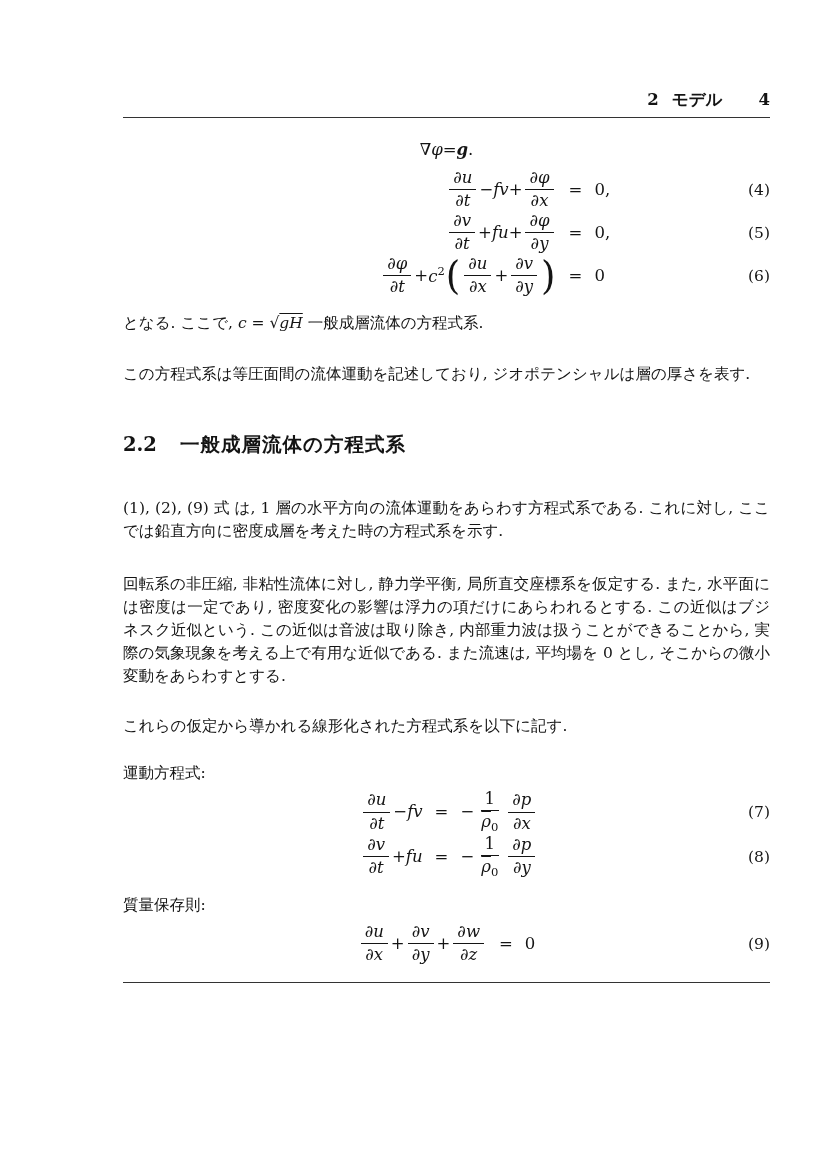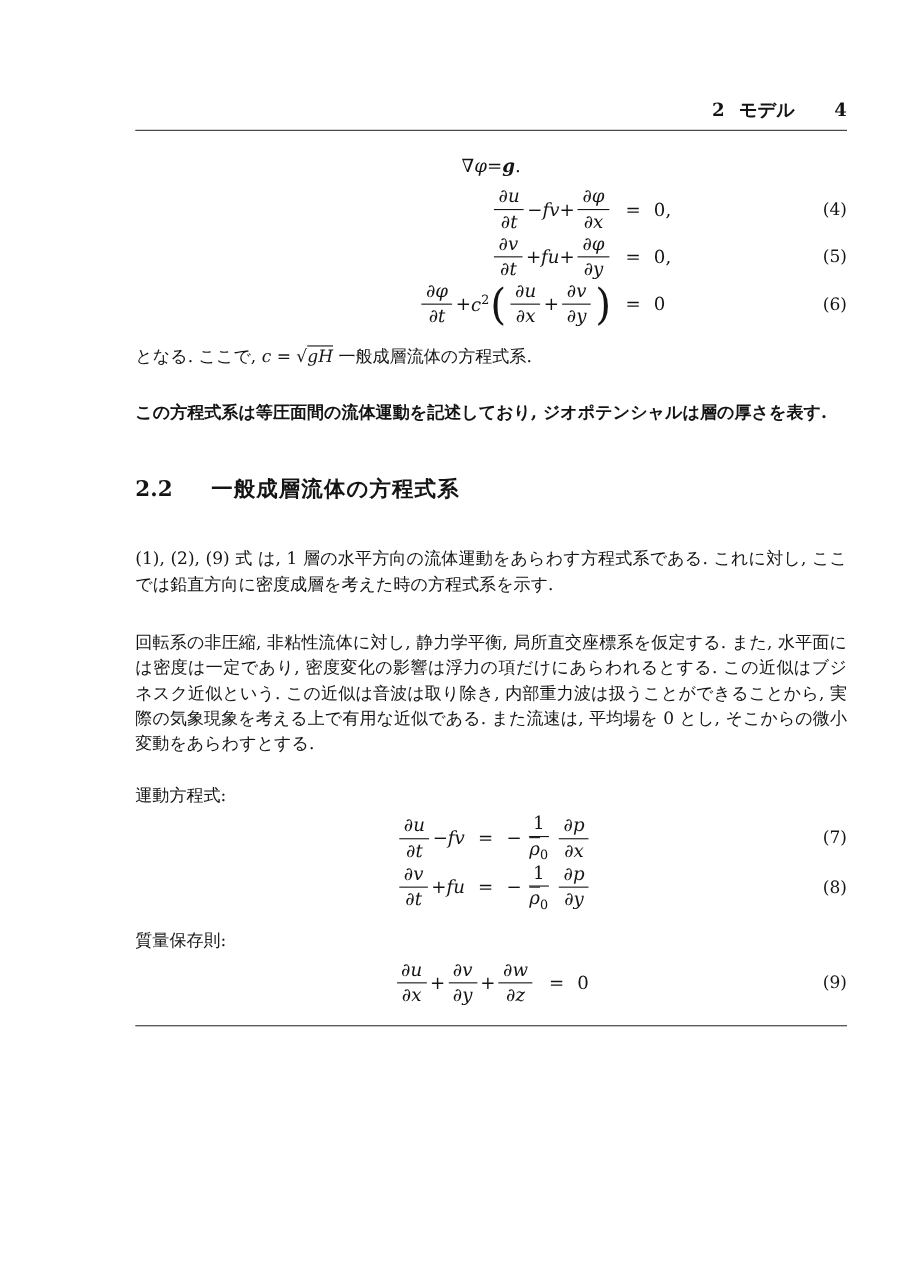--- a/index.html
+++ b/index.html
@@ -23,29 +23,29 @@
   .runhead .secno{font-family:"DejaVu Serif",serif;margin-right:13px;}
   .runhead .sectitle{font-family:"Liberation Sans","DejaVu Sans",sans-serif;margin-right:36px;}
   .runhead .pgno{font-family:"DejaVu Serif",serif;}
   .rule{border:none;border-top:1.6px solid #333;margin:7px 0 0 0;}
   .rule.footer{margin-top:17px;}
   
   p{margin:0;text-align:justify;}
   .p1{margin-top:25px;}
   .p2{margin-top:18px;}
   .p3{margin-top:15px;}
-  .p4{margin-top:28px;font-weight:bold;}
+  .p4{margin-top:28px;}
   .p5{margin-top:40px;}
   .p6{margin-top:30px;}
   .p7{margin-top:27px;}
   .plabel{margin-top:24px;}
   .plabel2{margin-top:15px;}
   
   .subsection{
-    display:flex;align-items:baseline;gap:35px;
+    display:flex;align-items:baseline;gap:23px;
     margin:46px 0 0 0;
     font-size:19.5px;line-height:1.25;font-weight:bold;
   }
   .subsection .h-no{font-family:"DejaVu Serif",serif;}
   .subsection .h-title{font-family:"Liberation Sans","DejaVu Sans",sans-serif;letter-spacing:1px;text-align:center;}
   
   .mi{font-style:italic;}
   .mbi{font-style:italic;font-weight:bold;}
   .mr{font-style:normal;}
   .bar{text-decoration:overline;}
@@ -176,20 +176,21 @@
 
   <div class="subsection">
     <span class="h-no">2.2</span>
     <span class="h-title">一般成層流体の方程式系</span>
   </div>
 
   <p class="p5">(1), (2), (9) 式 は, 1 層の水平方向の流体運動をあらわす方程式系である. これに対し, ここでは鉛直方向に密度成層を考えた時の方程式系を示す.</p>
 
   <p class="p6">回転系の非圧縮, 非粘性流体に対し, 静力学平衡, 局所直交座標系を仮定する. また, 水平面には密度は一定であり, 密度変化の影響は浮力の項だけにあらわれるとする. この近似はブジネスク近似という. この近似は音波は取り除き, 内部重力波は扱うことができることから, 実際の気象現象を考える上で有用な近似である. また流速は, 平均場を 0 とし, そこからの微小変動をあらわすとする.</p>
 
+  <p class="p7">これらの仮定から導かれる線形化された方程式系を以下に記す.</p>
 
   <p class="plabel">運動方程式:</p>
 
   <div class="eqgroup">
     <div class="eqrow eqB">
       <div class="eqmain">
         <span class="lhs">
             <span class="frac">
               <span class="num"><span class="mi">∂u</span></span>
               <span class="den"><span class="mi">∂t</span></span>

